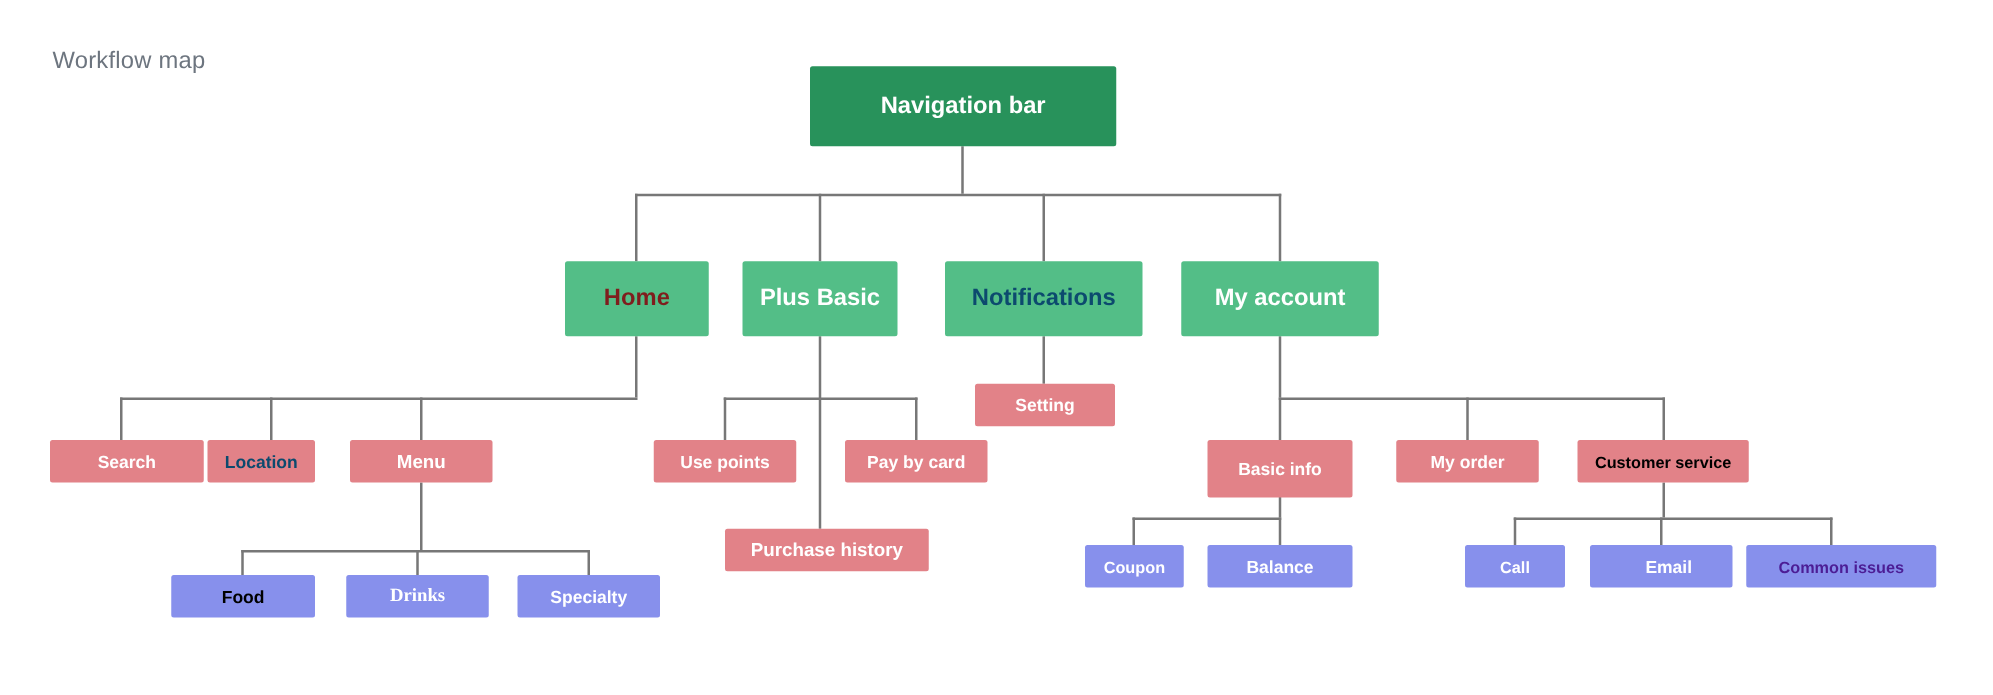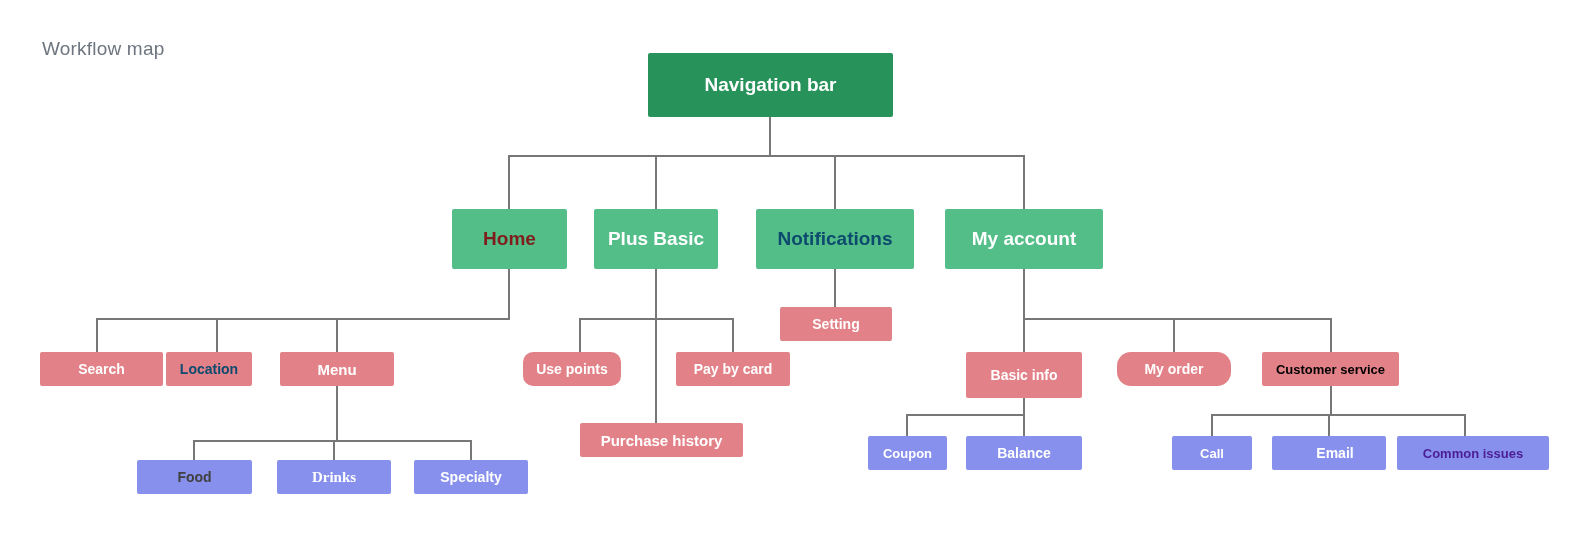--- a/index.html
+++ b/index.html
@@ -84,28 +84,28 @@
       <div class="conn" style="left: 1328px; top: 414px; width: 2px; height: 22px; background: rgb(119, 119, 119);"></div>
       <div class="conn" style="left: 1464px; top: 414px; width: 2px; height: 22px; background: rgb(119, 119, 119);"></div>
       <div class="node" style="left: 648px; top: 53px; width: 245px; height: 64px; font-size: 19px; background: rgb(40, 146, 91); color: rgb(255, 255, 255);">Navigation bar</div>
       <div class="node" style="left: 452px; top: 209px; width: 115px; height: 60px; font-size: 19px; background: rgb(83, 190, 135); color: #7f1d1d;">Home</div>
       <div class="node" style="left: 594px; top: 209px; width: 124px; height: 60px; font-size: 19px; background: rgb(83, 190, 135); color: rgb(255, 255, 255);">Plus Basic</div>
       <div class="node" style="left: 756px; top: 209px; width: 158px; height: 60px; font-size: 19px; background: rgb(83, 190, 135); color: #0c4a6e;">Notifications</div>
       <div class="node" style="left: 945px; top: 209px; width: 158px; height: 60px; font-size: 19px; background: rgb(83, 190, 135); color: rgb(255, 255, 255);">My account</div>
       <div class="node" style="left: 40px; top: 352px; width: 123px; height: 34px; font-size: 14px; background: rgb(226, 130, 136); color: rgb(255, 255, 255);">Search</div>
       <div class="node" style="left: 166px; top: 352px; width: 86px; height: 34px; font-size: 14px; background: rgb(226, 130, 136); color: #0c4a6e;">Location</div>
       <div class="node" style="left: 280px; top: 352px; width: 114px; height: 34px; font-size: 15px; background: rgb(226, 130, 136); color: rgb(255, 255, 255);">Menu</div>
-      <div class="node" style="left: 523px; top: 352px; width: 98px; height: 34px; font-size: 14px; background: rgb(226, 130, 136); color: rgb(255, 255, 255); border-radius: 10px;">Use points</div>
+      <div class="node" style="left: 523px; top: 352px; width: 114px; height: 34px; font-size: 14px; background: rgb(226, 130, 136); color: rgb(255, 255, 255);">Use points</div>
       <div class="node" style="left: 676px; top: 352px; width: 114px; height: 34px; font-size: 14px; background: rgb(226, 130, 136); color: rgb(255, 255, 255);">Pay by card</div>
       <div class="node" style="left: 780px; top: 307px; width: 112px; height: 34px; font-size: 14px; background: rgb(226, 130, 136); color: rgb(255, 255, 255);">Setting</div>
       <div class="node" style="left: 966px; top: 352px; width: 116px; height: 46px; font-size: 14px; background: rgb(226, 130, 136); color: rgb(255, 255, 255);">Basic info</div>
-      <div class="node" style="left: 1117px; top: 352px; width: 114px; height: 34px; font-size: 14px; background: rgb(226, 130, 136); color: rgb(255, 255, 255); border-radius: 14px;">My order</div>
+      <div class="node" style="left: 1117px; top: 352px; width: 114px; height: 34px; font-size: 14px; background: rgb(226, 130, 136); color: rgb(255, 255, 255);">My order</div>
       <div class="node" style="left: 1262px; top: 352px; width: 137px; height: 34px; font-size: 13px; background: rgb(226, 130, 136); color: #000000;">Customer service</div>
       <div class="node" style="left: 580px; top: 423px; width: 163px; height: 34px; font-size: 15px; background: rgb(226, 130, 136); color: rgb(255, 255, 255);">Purchase history</div>
-      <div class="node" style="left: 137px; top: 460px; width: 115px; height: 34px; font-size: 14px; background: rgb(135, 144, 236); color: #404040;">Food</div>
+      <div class="node" style="left: 137px; top: 460px; width: 115px; height: 34px; font-size: 14px; background: rgb(135, 144, 236); color: #000000;">Food</div>
       <div class="node" style="left: 277px; top: 460px; width: 114px; height: 34px; font-size: 15px; background: rgb(135, 144, 236); color: rgb(255, 255, 255); font-family: Liberation Serif, serif;">Drinks</div>
       <div class="node" style="left: 414px; top: 460px; width: 114px; height: 34px; font-size: 14px; background: rgb(135, 144, 236); color: rgb(255, 255, 255);">Specialty</div>
       <div class="node" style="left: 868px; top: 436px; width: 79px; height: 34px; font-size: 13px; background: rgb(135, 144, 236); color: rgb(255, 255, 255);">Coupon</div>
       <div class="node" style="left: 966px; top: 436px; width: 116px; height: 34px; font-size: 14px; background: rgb(135, 144, 236); color: rgb(255, 255, 255);">Balance</div>
       <div class="node" style="left: 1172px; top: 436px; width: 80px; height: 34px; font-size: 13px; background: rgb(135, 144, 236); color: rgb(255, 255, 255);">Call</div>
       <div class="node" style="left: 1272px; top: 436px; width: 114px; height: 34px; font-size: 14px; background: rgb(135, 144, 236); color: rgb(255, 255, 255); padding-left: 12px;">Email</div>
       <div class="node" style="left: 1397px; top: 436px; width: 152px; height: 34px; font-size: 13px; background: rgb(135, 144, 236); color: #4c1d95;">Common issues</div>
     </div>
 </div>
 

